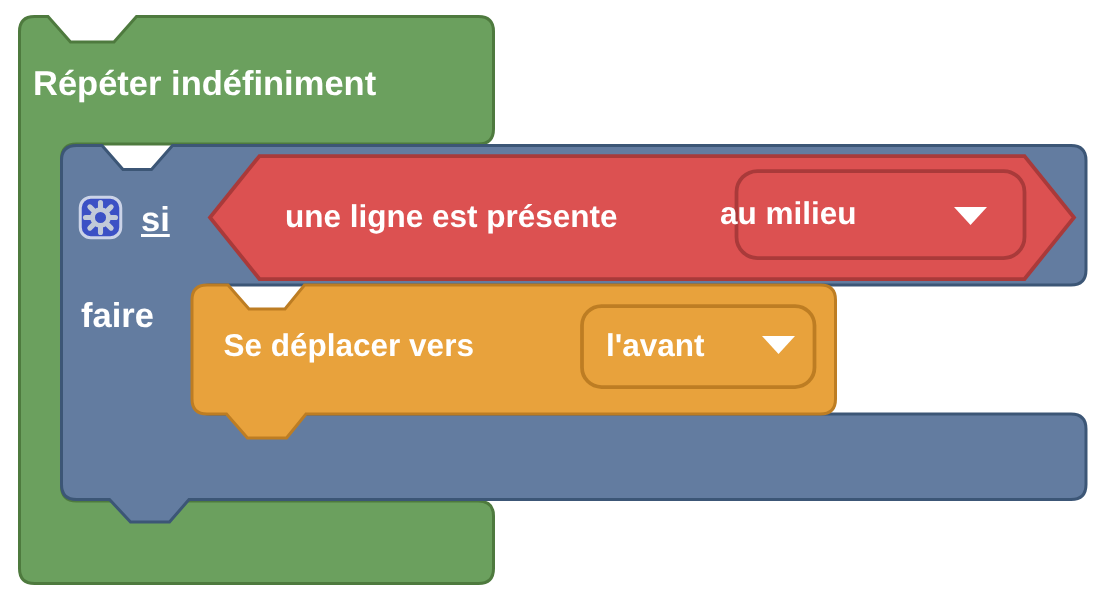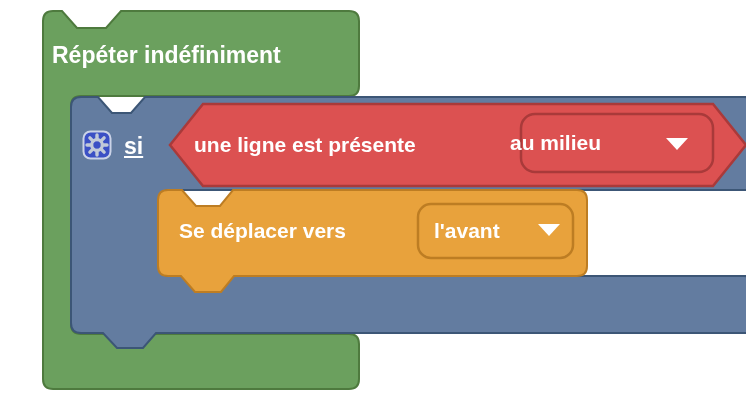--- a/index.html
+++ b/index.html
@@ -2,21 +2,21 @@
 <html style="--workspace_bg: #ffffff; --green_fill: #6BA05E; --green_border: #4E7A3E; --blue_fill: #637CA0; --blue_border: #3C5676; --red_fill: #DC5151; --red_border: #A93A3A; --orange_fill: #E8A23C; --orange_border: #BD7D23; --gear_bg: #3B50C5; --gear_border: #CBD3E7; --gear_glyph: #C2CAD8; --text_color: #FFFFFF;"><head>
 <meta charset="utf-8">
 <style>
   html,body{margin:0;padding:0;}
   body{
     width:746px;height:402px;
     background:var(--workspace_bg,#fff);
     font-family:"Liberation Sans",sans-serif;
     position:relative;overflow:hidden;
   }
-  .stage{position:absolute;inset:0;margin-left:30px;}
+  .stage{position:absolute;inset:0;}
   svg{position:absolute;left:0;top:0;}
   .green-block{fill:var(--green_fill);stroke:var(--green_border);stroke-width:2;}
   .blue-block{fill:var(--blue_fill);stroke:var(--blue_border);stroke-width:2;}
   .red-block{fill:var(--red_fill);stroke:var(--red_border);stroke-width:2.5;}
   .red-dd{fill:none;stroke:var(--red_border);stroke-width:2.5;}
   .orange-block{fill:var(--orange_fill);stroke:var(--orange_border);stroke-width:2;}
   .orange-dd{fill:none;stroke:var(--orange_border);stroke-width:2.5;}
   .gear-bg{fill:var(--gear_bg);stroke:var(--gear_border);stroke-width:2;}
   .gear-glyph{stroke:var(--gear_glyph);fill:none;}
   .lbl{
@@ -77,22 +77,23 @@
         <line x1="70.9" y1="141.1" x2="74.1" y2="137.9"></line>
       </g>
       <circle class="gear-glyph" cx="67" cy="145" r="5.3" stroke-width="3.2"></circle>
     </g>
   </svg>
 
   <div class="lbl lbl-lg" style="left:22px;top:41px;">Répéter indéfiniment</div>
 
   <div class="lbl lbl-lg" style="left:94px;top:132px;text-decoration:underline;">si</div>
 
+  <div class="lbl lbl-lg" style="left:54px;top:196px;">faire</div>
 
-  <div class="lbl lbl-md" style="left:164px;top:132px;">une ligne est présente</div>
+  <div class="lbl lbl-md" style="left:190px;top:132px;">une ligne est présente</div>
 
   <div class="lbl lbl-md" style="left:480px;top:130px;">au milieu</div>
   <div class="dd-arrow" style="left:636px;top:138px;"></div>
 
   <div class="lbl lbl-md" style="left:149px;top:218px;">Se déplacer vers</div>
 
   <div class="lbl lbl-md" style="left:404px;top:218px;">l'avant</div>
   <div class="dd-arrow" style="left:508px;top:224px;"></div>
 
 </div>

